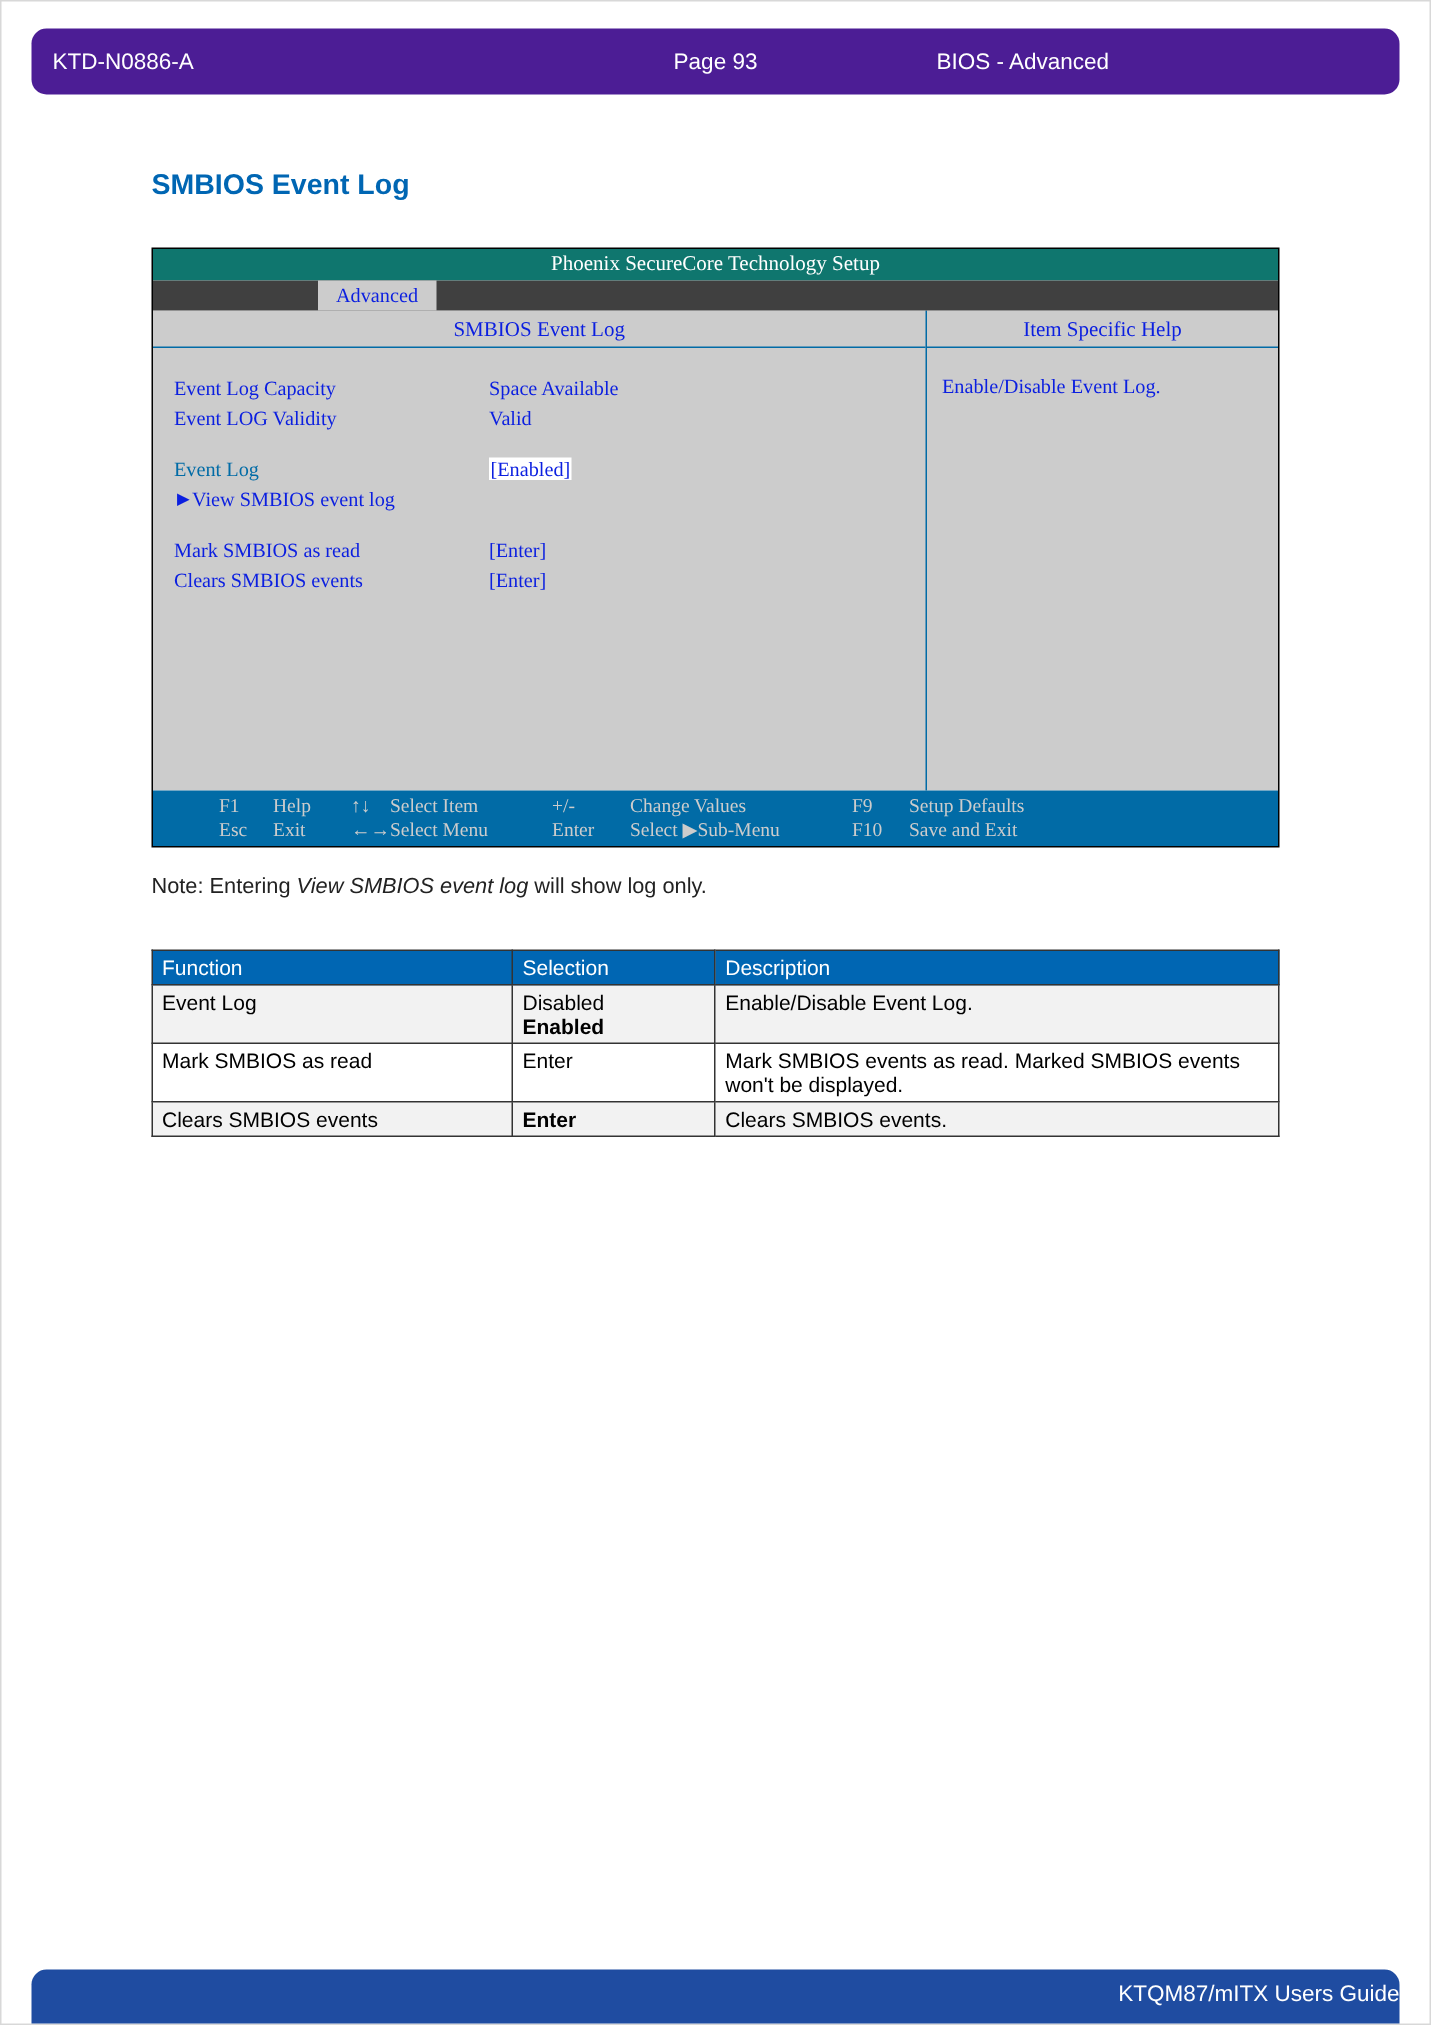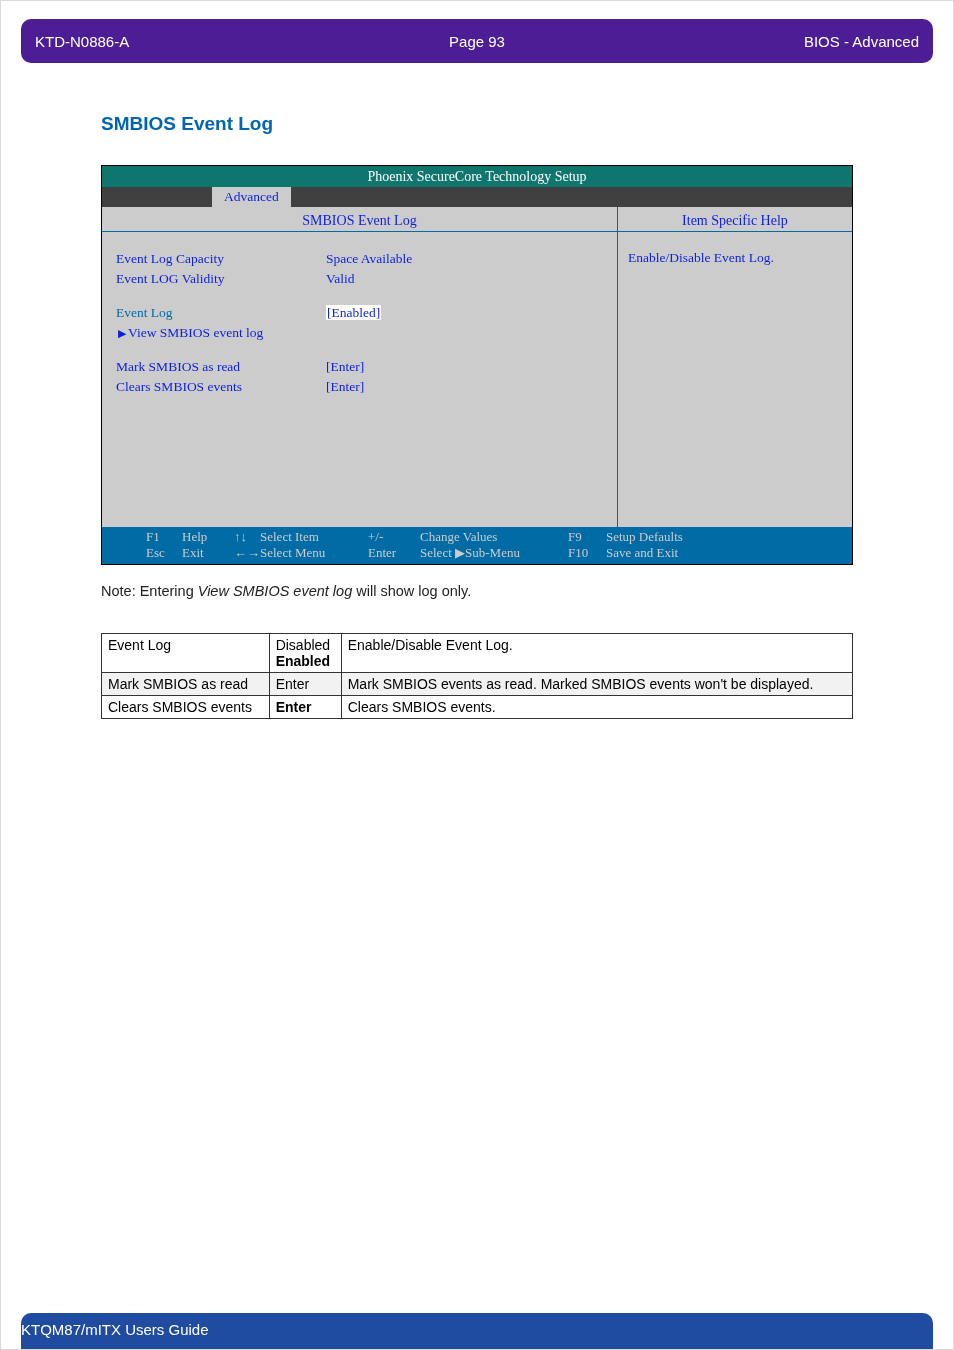--- a/index.html
+++ b/index.html
@@ -25,21 +25,21 @@
     height: 44px;
     display: flex;
     align-items: center;
     color: #ffffff;
     font-size: 15px;
     padding: 0 14px;
     position: relative;
   }
   .header-left { flex: 1; text-align: left; }
   .header-center { flex: 1; text-align: center; }
-  .header-right { flex: 1; text-align: right; }
+  .header-right { flex: 1; }
   .section-title {
     color: #0066b3;
     font-size: 19px;
     font-weight: bold;
     margin: 50px 0 30px 80px;
   }
   .bios-box {
     margin: 0 80px;
     border: 1px solid #000;
     font-family: Georgia, 'Times New Roman', serif;
@@ -172,21 +172,21 @@
   .func-col1 { width: 32%; }
   .func-col2 { width: 18%; }
   .footer-bar {
     position: absolute;
     bottom: 0;
     left: 20px; right: 20px;
     height: 36px;
     background: #1f4ca1;
     border-radius: 10px 10px 0 0;
     color: #fff;
-    text-align: left;
+    text-align: right;
     line-height: 34px;
     font-size: 15px;
   }
   .bold { font-weight: bold; }
 </style>
 </head>
 <body>
 
 <div class="page">
 
@@ -265,20 +265,25 @@
       </div>
     </div>
   </div>
 
   <div class="note">
     <span>Note: Entering </span><em>View SMBIOS event log</em><span> will show log only.</span>
   </div>
 
   <table class="func-table">
     <tbody>
+        <tr>
+      <th class="func-col1">Function</th>
+      <th class="func-col2">Selection</th>
+      <th>Description</th>
+    </tr>
     <tr>
       <td>Event Log</td>
       <td>
         <span>Disabled</span><br>
         <span class="bold">Enabled</span>
       </td>
       <td>Enable/Disable Event Log.</td>
     </tr>
     <tr>
       <td>Mark SMBIOS as read</td>

